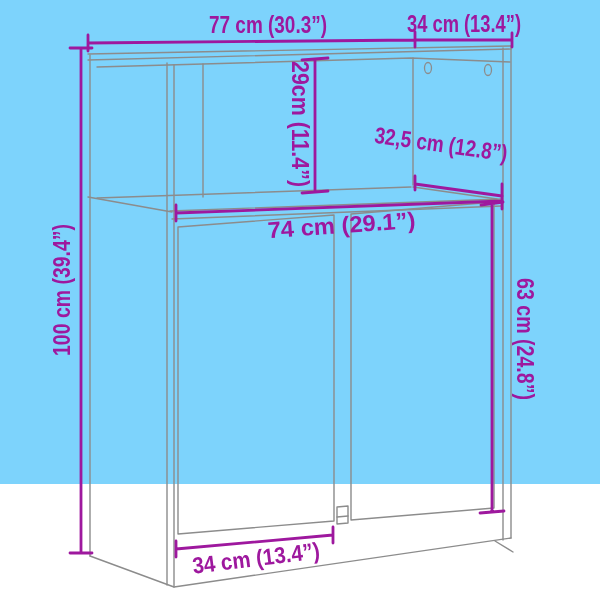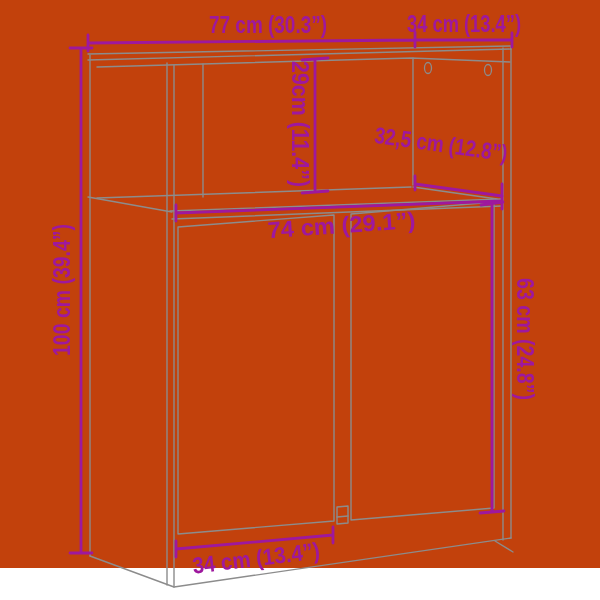--- a/index.html
+++ b/index.html
@@ -1,17 +1,17 @@
 <!DOCTYPE html>
 <html><head>
 <meta charset="utf-8">
 <style>
   html,body{margin:0;padding:0;background:#ffffff;}
   body{width:600px;height:600px;overflow:hidden;font-family:"Liberation Sans",sans-serif;}
-  .stage{position:relative;width:600px;height:568px;background:#c2410c;}
+  .stage{position:relative;width:600px;height:484px;background:#7dd3fc;}
   svg{display:block;}
   .dim-text{
     font-family:"Liberation Sans","DejaVu Sans",sans-serif;
     font-weight:700;
     font-size:23px;
   }
 </style>
 </head>
 <body>
 

